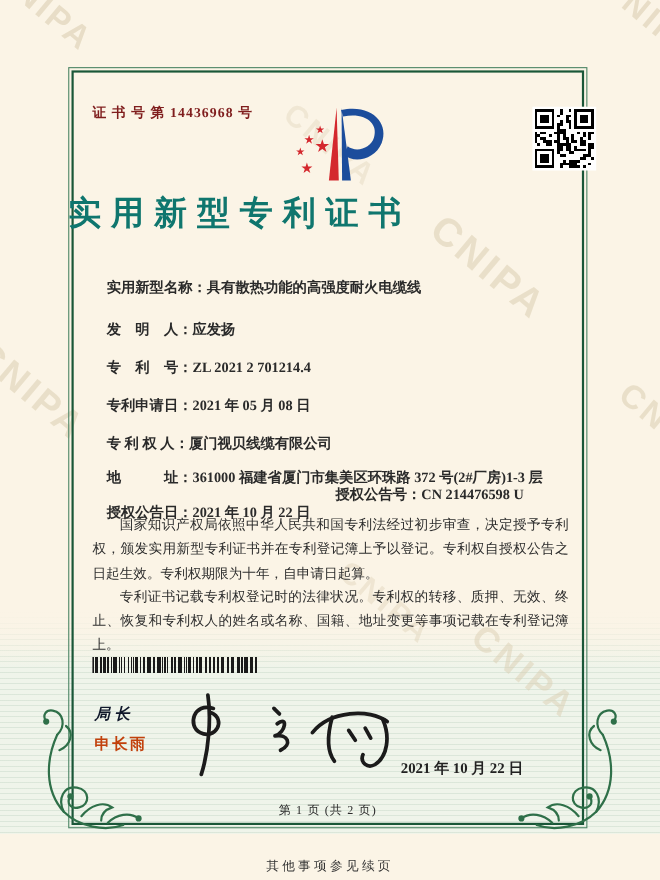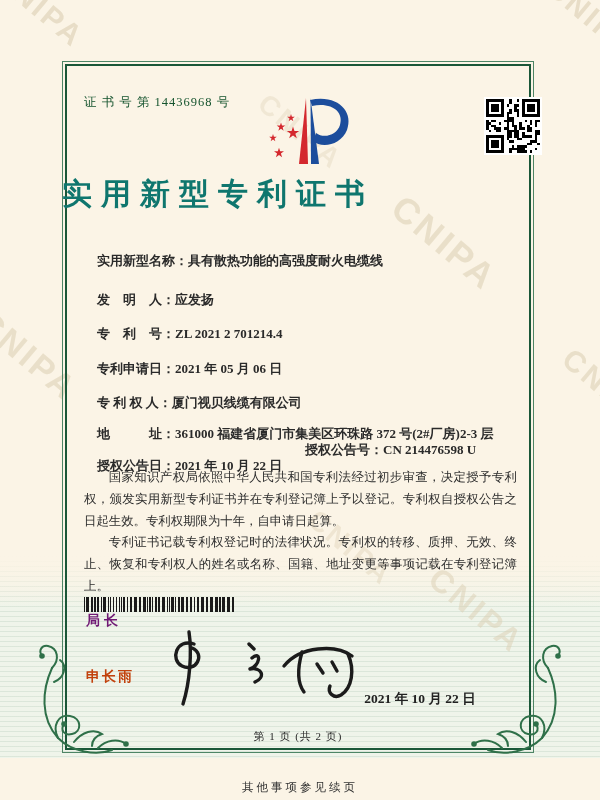--- a/index.html
+++ b/index.html
@@ -22,33 +22,33 @@
     font-weight:bold; color:#d9ccae; letter-spacing:3px; transform:rotate(40deg);
     user-select:none;
   }
   
   .frame{
     position:absolute; left:62px; top:61px; width:472px; height:692px; z-index:2;
     border:1px solid #4d8565; padding:2px; box-sizing:border-box; pointer-events:none;
   }
   .frame-inner{ width:100%; height:100%; border:2px solid var(--border-green,#1a5738); box-sizing:border-box; }
   .abs{ position:absolute; z-index:3; }
-  .cert-no{ left:84px; top:94px; font-size:12.5px; font-weight:400; letter-spacing:1px; color:#14532d; white-space:pre;}
+  .cert-no{ left:84px; top:94px; font-size:12.5px; font-weight:700; letter-spacing:1px; color:#7f1d1d; white-space:pre;}
   .logo{ left:250px; top:86px; }
   .qr{ left:484px; top:97px; background:#fff; padding:2px;}
   .title{ left:62px; top:174px; width:472px; text-align:left; font-size:30px; font-weight:bold;
           letter-spacing:9px; color:#0f766e; white-space:pre;}
   .row{ left:84px; font-size:13px; font-weight:600; color:#2a2a2a; white-space:pre; width:440px;}
   .row .lbl,.row .val{ white-space:pre; }
   .grant2{ position:absolute; left:221px; top:0; }
   .bodytext{ left:84px; top:467px; width:433px; font-size:12.4px; line-height:21.8px;
              text-align:justify; color:#2d2d2d; }
   .bodytext p{ margin:0; text-indent:2em;font-family:Liberation Serif, serif; }
   .barcode{ left:84px; top:597px; }
-  .role{ left:86px; top:612px; font-size:14px; font-weight:600; letter-spacing:4px; color:#701a75;}
+  .role{ left:86px; top:641px; font-size:14px; font-weight:600; letter-spacing:4px; color:#0f172a;font-style:italic;}
   .cname{ left:86px; top:668px; font-size:14px; font-weight:600; letter-spacing:2px; color:#c2410c;}
   .sig{ left:152px; top:624px; }
   .issuedate{ left:330px; top:690px; width:180px; text-align:center; font-size:13.5px; font-weight:600; white-space:pre;}
   .pageinfo{ left:62px; top:729px; width:472px; text-align:center; font-size:11px; letter-spacing:1px; color:#2b2b2b; white-space:pre;}
   .footnote{ left:0; top:766px; width:600px; text-align:center; font-size:11.5px; letter-spacing:3px; color:#333;margin-top:14px;}
   .flourish{ z-index:4; }
   .flourish.right{ transform:scaleX(-1); }
 </style>
 </head>
 <body>
@@ -218,27 +218,27 @@
   <div class="abs row" style="top:236px">
     <span class="lbl">实用新型名称：</span><span class="val">具有散热功能的高强度耐火电缆线</span>
   </div>
   <div class="abs row" style="top:275px">
     <span class="lbl">发　明　人：</span><span class="val">应发扬</span>
   </div>
   <div class="abs row" style="top:309px">
     <span class="lbl">专　利　号：</span><span class="val">ZL 2021 2 701214.4</span>
   </div>
   <div class="abs row" style="top:344px">
-    <span class="lbl">专利申请日：</span><span class="val">2021 年 05 月 06 日</span>
+    <span class="lbl">专利申请日：</span><span class="val">2021 年 05 月 08 日</span>
   </div>
   <div class="abs row" style="top:378px">
     <span class="lbl">专 利 权 人：</span><span class="val">厦门视贝线缆有限公司</span>
   </div>
   <div class="abs row" style="top:409px">
-    <span class="lbl">地　　　址：</span><span class="val">361000 福建省厦门市集美区环珠路 372 号(2#厂房)2-3 层</span>
+    <span class="lbl">地　　　址：</span><span class="val">361000 福建省厦门市集美区环珠路 372 号(2#厂房)1-3 层</span>
   </div>
   <div class="abs row" style="top:441px">
     <span class="lbl">授权公告日：</span><span class="val">2021 年 10 月 22 日</span>
     <span class="grant2"><span class="lbl">授权公告号：</span><span class="val">CN 214476598 U</span></span>
   </div>
 
   <div class="abs bodytext">
     <p>国家知识产权局依照中华人民共和国专利法经过初步审查，决定授予专利权，颁发实用新型专利证书并在专利登记簿上予以登记。专利权自授权公告之日起生效。专利权期限为十年，自申请日起算。</p>
     <p>专利证书记载专利权登记时的法律状况。专利权的转移、质押、无效、终止、恢复和专利权人的姓名或名称、国籍、地址变更等事项记载在专利登记簿上。</p>
   </div>

